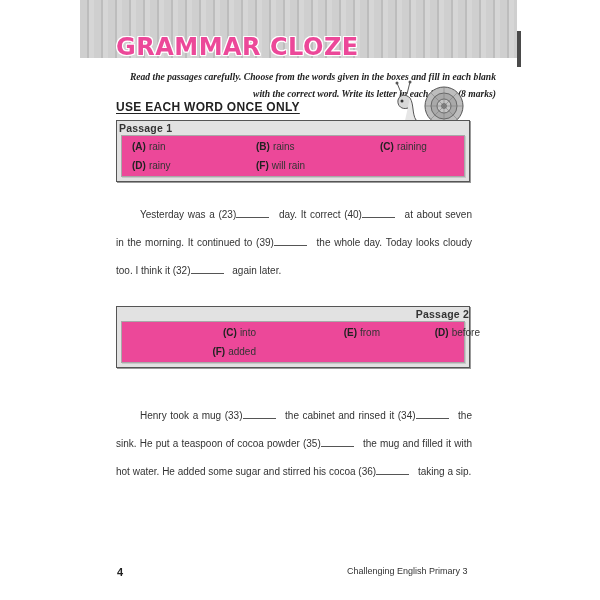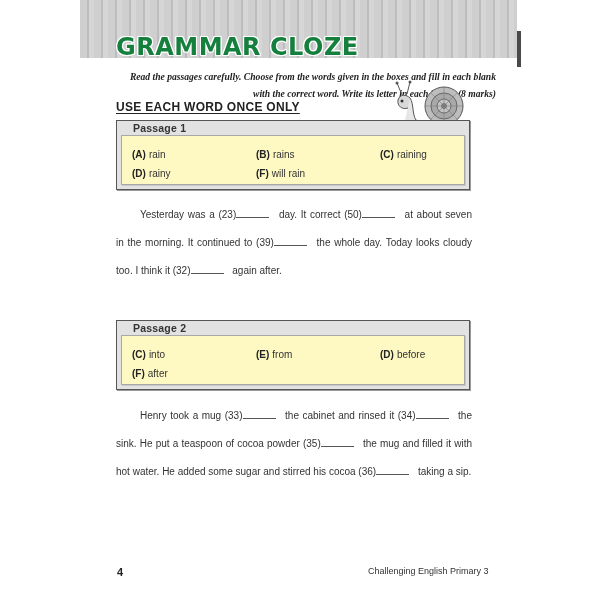--- a/index.html
+++ b/index.html
@@ -11,21 +11,21 @@
     .header-band {
       position: absolute; left: 80px; top: 0; width: 437px; height: 58px;
       background: repeating-linear-gradient(90deg, #cfcfcf 0px, #cfcfcf 7px, #bdbdbd 7px, #bdbdbd 9px, #d6d6d6 9px, #d6d6d6 14px);
     }
     .side-tab {
       position: absolute; left: 517px; top: 31px; width: 4px; height: 36px; background: #4a4a4a;
     }
     .title {
       position: absolute; left: 116px; top: 33px;
       font-family: "DejaVu Sans", sans-serif; font-weight: bold; font-size: 24px; letter-spacing: 0.5px;
-      color: #15803d;
+      color: #ec4899;
       text-shadow: -1px -1px 0 #fff, 1px -1px 0 #fff, -1px 1px 0 #fff, 1px 1px 0 #fff, 0 1px 0 #fff, 0 -1px 0 #fff, 1px 0 0 #fff, -1px 0 0 #fff;
     }
 
     .instructions {
       position: absolute; left: 116px; top: 68px; width: 380px;
       font-family: "Liberation Serif", serif; font-style: italic; font-weight: bold;
       font-size: 9.6px; line-height: 17px; color: #222; text-align: right;
     }
     .rule-heading {
       position: absolute; left: 116px; top: 100px;
@@ -34,44 +34,44 @@
     }
 
     .snail { position: absolute; left: 392px; top: 80px; width: 80px; height: 56px; }
 
     .word-box {
       position: absolute; left: 116px; width: 354px;
       border: 1px solid #555; background: #e2e2e2;
       box-shadow: 1px 1px 0 #999;
     }
     .word-box .box-title {
-      height: 14px; padding-left: 16px; font-size: 10.5px; font-weight: bold;
+      height: 14px; padding-left: 2px; font-size: 10.5px; font-weight: bold;
       color: #333; line-height: 14px; letter-spacing: 0.2px;
     }
     .word-box .box-inner {
-      margin: 0 4px 4px 4px; background: #fef9c3;
+      margin: 0 4px 4px 4px; background: #ec4899;
       border: 1px solid #a8a8a8; box-shadow: 1px 1px 0 #c8c8c8;
-      padding: 12px 0 3px 10px;
+      padding: 4px 0 3px 10px;
       display: grid; grid-template-columns: 124px 124px 100px; row-gap: 5px;
     }
     .opt { font-size: 10px; color: #333; line-height: 14px; white-space: nowrap; }
     .opt .letter { font-weight: bold; color: #222; margin-right: 3px; }
 
     .passage {
       position: absolute; left: 116px; width: 356px;
       font-family: "Liberation Sans", sans-serif; font-size: 10px; line-height: 28px; color: #333;
       text-align: justify; text-indent: 24px;
     }
     .blank { display: inline-block; width: 33px; border-bottom: 1px solid #555; height: 9px; margin: 0 6px 0 0; vertical-align: baseline; }
 
     .footer-page {
       position: absolute; left: 117px; top: 566px; font-size: 11px; font-weight: bold; color: #222;
     }
     .footer-book {
-      position: absolute; left: 368px; top: 566px; font-size: 9px; color: #333;
+      position: absolute; left: 347px; top: 566px; font-size: 9px; color: #333;
     }
   </style>
 </head>
 <body>
 
 <div class="page">
   <div class="header-band"></div>
   <div class="side-tab"></div>
   <div class="title">GRAMMAR CLOZE</div>
 
@@ -98,30 +98,30 @@
     <div class="box-inner">
       <div class="opt"><span class="letter">(A)</span><span>rain</span></div>
       <div class="opt"><span class="letter">(B)</span><span>rains</span></div>
       <div class="opt"><span class="letter">(C)</span><span>raining</span></div>
       <div class="opt"><span class="letter">(D)</span><span>rainy</span></div>
       <div class="opt"><span class="letter">(F)</span><span>will rain</span></div>
     </div>
   </div>
 
   <div class="passage" style="top:201px;">
-    <span>Yesterday was a </span><span>(23)</span><span class="blank"></span><span> day. It correct </span><span>(50)</span><span class="blank"></span><span> at about seven in the morning. It continued to </span><span>(39)</span><span class="blank"></span><span> the whole day. Today looks cloudy too. I think it </span><span>(32)</span><span class="blank"></span><span> again after.</span>
+    <span>Yesterday was a </span><span>(23)</span><span class="blank"></span><span> day. It correct </span><span>(40)</span><span class="blank"></span><span> at about seven in the morning. It continued to </span><span>(39)</span><span class="blank"></span><span> the whole day. Today looks cloudy too. I think it </span><span>(32)</span><span class="blank"></span><span> again later.</span>
   </div>
 
-  <div class="word-box" style="top:320px;">
+  <div class="word-box" style="top:306px;text-align:right;">
     <div class="box-title">Passage 2</div>
     <div class="box-inner">
       <div class="opt"><span class="letter">(C)</span><span>into</span></div>
       <div class="opt"><span class="letter">(E)</span><span>from</span></div>
       <div class="opt"><span class="letter">(D)</span><span>before</span></div>
-      <div class="opt"><span class="letter">(F)</span><span>after</span></div>
+      <div class="opt"><span class="letter">(F)</span><span>added</span></div>
     </div>
   </div>
 
   <div class="passage" style="top:402px;">
     <span>Henry took a mug </span><span>(33)</span><span class="blank"></span><span> the cabinet and rinsed it </span><span>(34)</span><span class="blank"></span><span> the sink. He put a teaspoon of cocoa powder </span><span>(35)</span><span class="blank"></span><span> the mug and filled it with hot water. He added some sugar and stirred his cocoa </span><span>(36)</span><span class="blank"></span><span> taking a sip.</span>
   </div>
 
   <div class="footer-page">4</div>
   <div class="footer-book">Challenging English Primary 3</div>
 </div>

